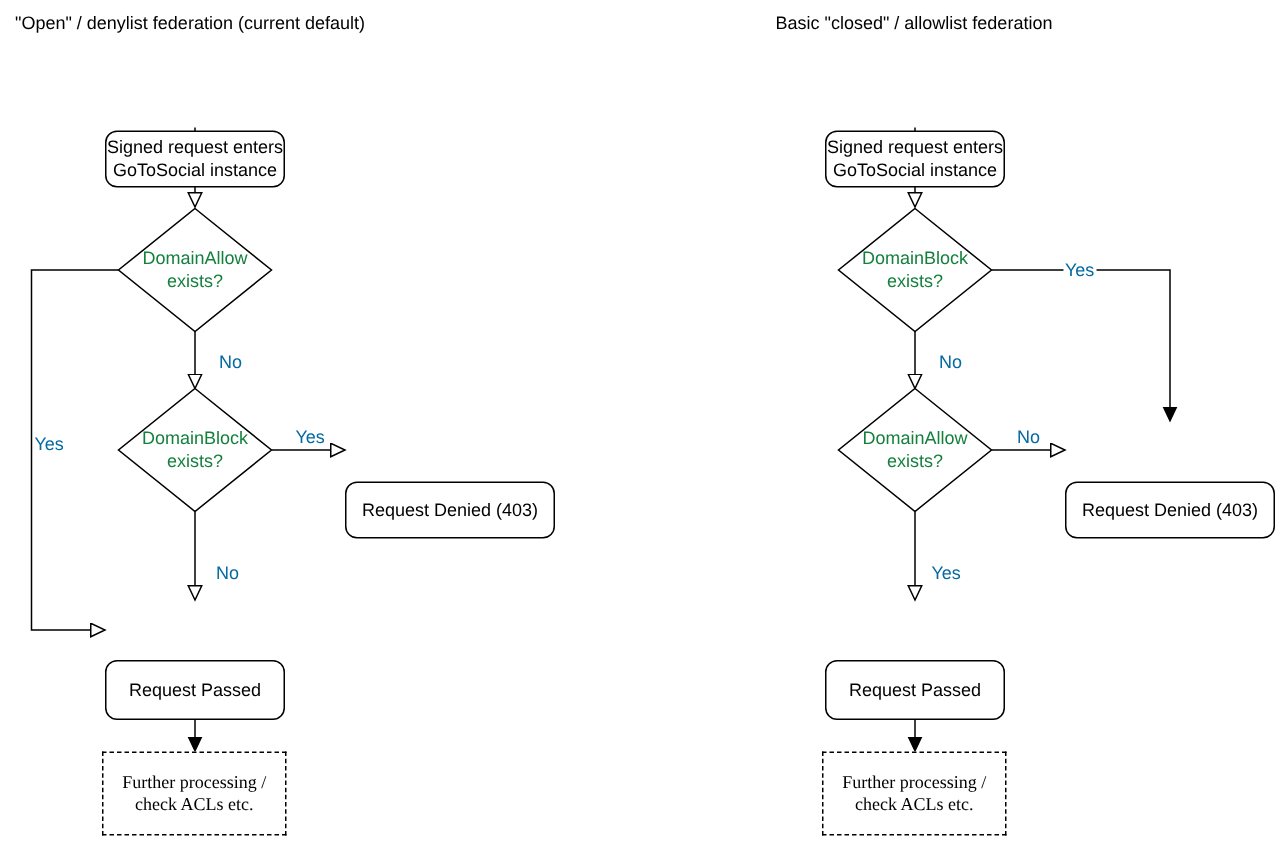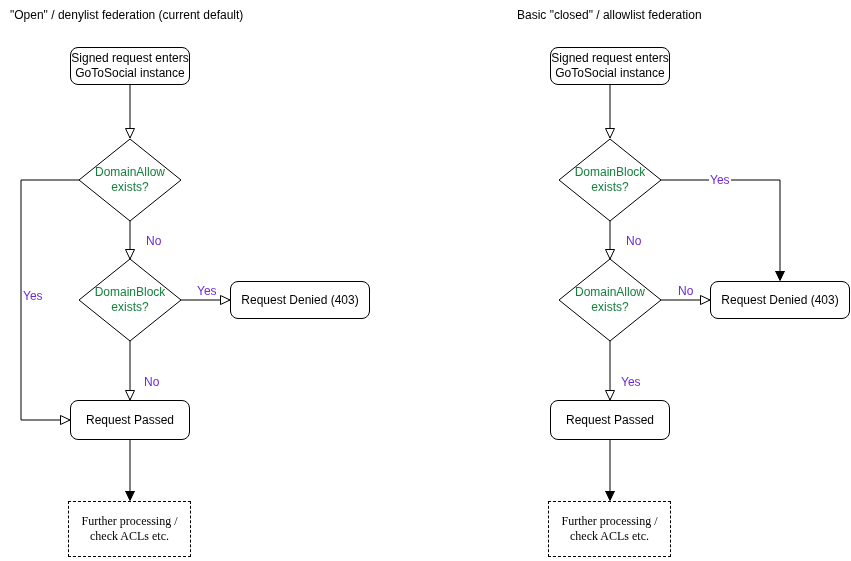--- a/index.html
+++ b/index.html
@@ -26,37 +26,37 @@
     border: 1px solid #000000;
     background: #ffffff;
     display: flex;
     align-items: center;
     justify-content: center;
     text-align: center;
     font: 12px/15px "Liberation Sans", sans-serif;
     color: #000000;
     white-space: pre-line;
   }
-  .rounded { border-radius: 8px; }
+  .rounded { border-radius: 8px; margin-top: 40px; }
   .dashed { border-style: dashed; border-radius: 0; font-family: Liberation Serif, serif; }
   .diamond-label {
     position: absolute;
     display: flex;
     align-items: center;
     justify-content: center;
     text-align: center;
     font: 12px/15px "Liberation Sans", sans-serif;
     color: #15803d;
     white-space: pre-line;
     pointer-events: none;
   }
   .edge-label {
     position: absolute;
     font: 12px/14px "Liberation Sans", sans-serif;
-    color: #6d28d9;
+    color: #0369a1;
     background: #ffffff;
     padding: 0 1px;
   }
 </style>
 </head>
 <body>
 
 <div class="canvas">
 
   <svg class="edges-layer" width="851" height="561" viewBox="0 0 851 561">

